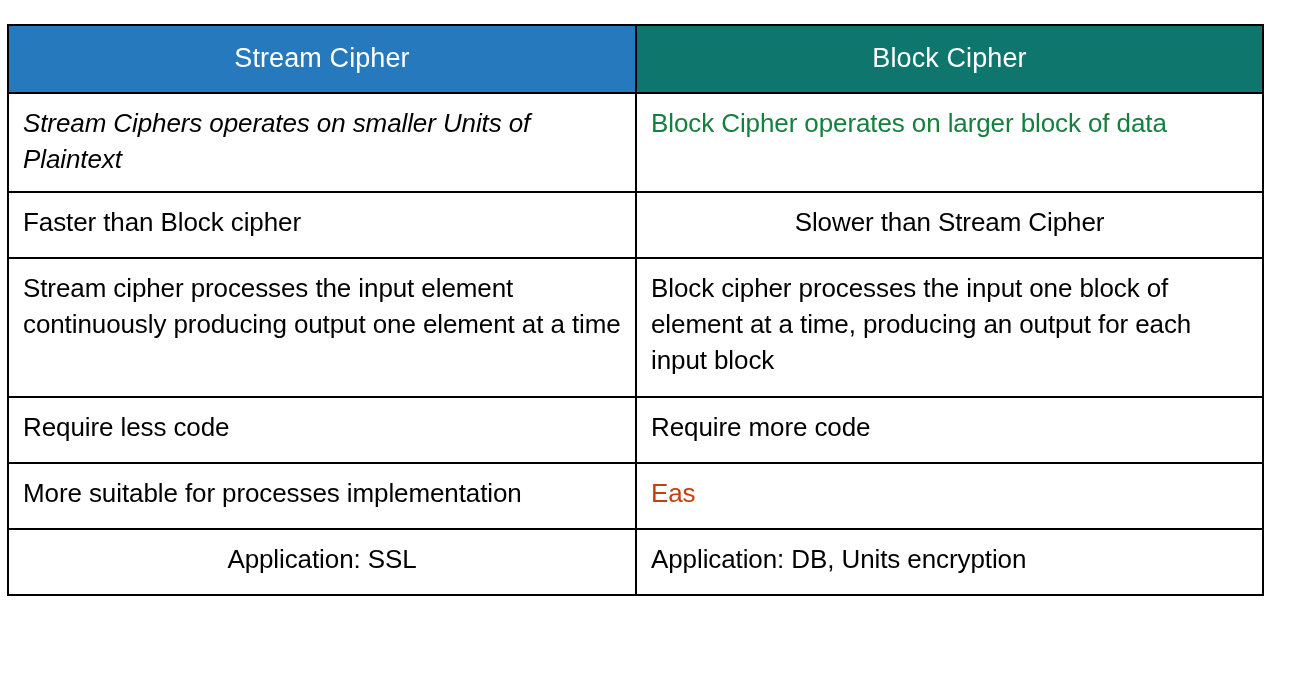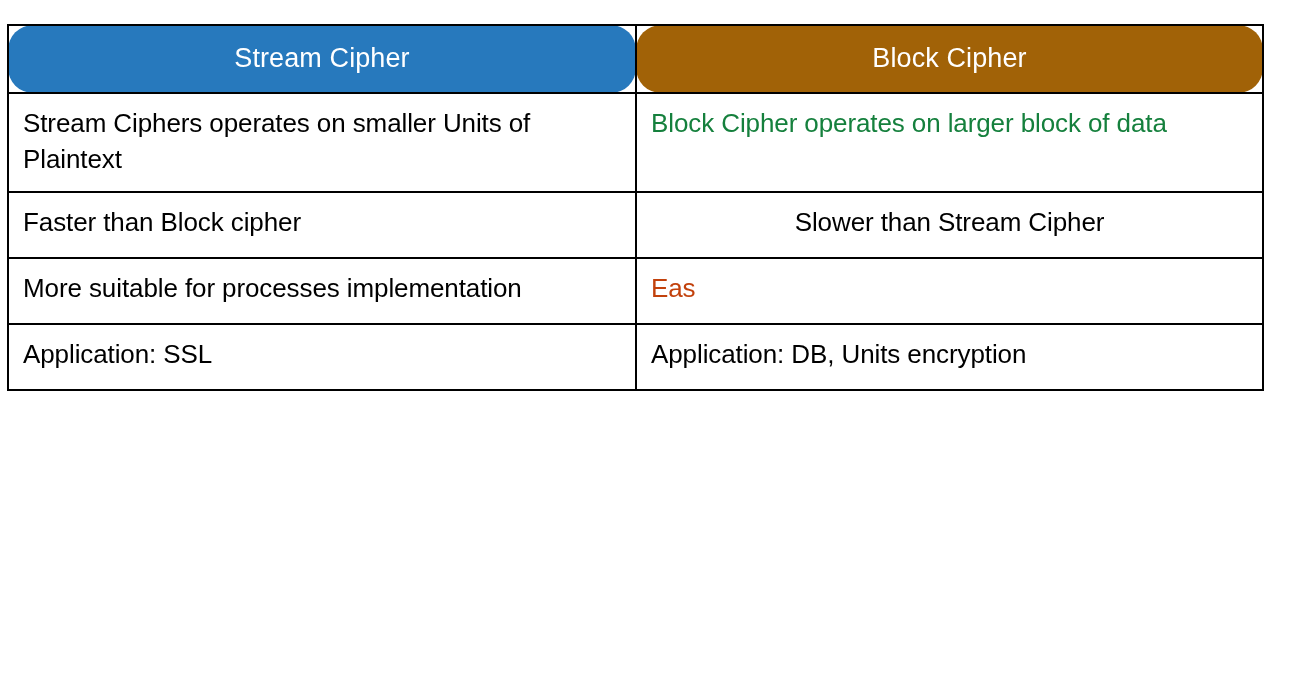--- a/index.html
+++ b/index.html
@@ -42,21 +42,20 @@
     vertical-align: top;
   }
 
   
   .comparison-table thead th {
     background: #2779bd;
     height: 66px;
     text-align: center;
     vertical-align: middle;
     padding: 0 8px;
-    border-radius: 25px;
   }
   .header-label {
     display: block;
     color: #ffffff;
     font-size: 27px;
     font-weight: 400;
     line-height: 1.1;
     letter-spacing: 0.1px;
   }
 
@@ -92,60 +91,76 @@
     <colgroup>
       <col class="col-left">
       <col class="col-right">
     </colgroup>
 
     <thead>
       <tr>
         <th style="background: rgb(39, 121, 189); border-color: rgb(0, 0, 0);">
           <span class="header-label" style="color: rgb(255, 255, 255);">Stream Cipher</span>
         </th>
-        <th style="background: #a16207; border-color: rgb(0, 0, 0);">
+        <th style="background: #0f766e; border-color: rgb(0, 0, 0);">
           <span class="header-label" style="color: rgb(255, 255, 255);">Block Cipher</span>
         </th>
       </tr>
     </thead>
 
     <tbody>
 
       <tr data-row="0">
-        <td style="border-color: rgb(0, 0, 0);">
+        <td style="border-color: rgb(0, 0, 0); font-style: italic;">
           <span class="cell-text" style="color: rgb(0, 0, 0);">Stream Ciphers operates on smaller Units of Plaintext</span>
         </td>
         <td style="border-color: rgb(0, 0, 0);">
           <span class="cell-text" style="color: #15803d;">Block Cipher operates on larger block of data</span>
         </td>
       </tr>
 
       <tr data-row="1">
         <td style="border-color: rgb(0, 0, 0);">
           <span class="cell-text" style="color: rgb(0, 0, 0);">Faster than Block cipher</span>
         </td>
         <td style="border-color: rgb(0, 0, 0); text-align: center;">
           <span class="cell-text" style="color: rgb(0, 0, 0);">Slower than Stream Cipher</span>
         </td>
       </tr>
 
+      <tr data-row="2">
+        <td style="border-color: rgb(0, 0, 0);">
+          <span class="cell-text" style="color: rgb(0, 0, 0);">Stream cipher processes the input element continuously producing output one element at a time</span>
+        </td>
+        <td style="border-color: rgb(0, 0, 0);">
+          <span class="cell-text" style="color: rgb(0, 0, 0);">Block cipher processes the input one block of element at a time, producing an output for each input block</span>
+        </td>
+      </tr>
 
+      <tr data-row="3">
+        <td style="border-color: rgb(0, 0, 0);">
+          <span class="cell-text" style="color: rgb(0, 0, 0);">Require less code</span>
+        </td>
+        <td style="border-color: rgb(0, 0, 0);">
+          <span class="cell-text" style="color: rgb(0, 0, 0);">Require more code</span>
+        </td>
+      </tr>
 
       <tr data-row="4">
         <td style="border-color: rgb(0, 0, 0);">
           <span class="cell-text" style="color: rgb(0, 0, 0);">More suitable for processes implementation</span>
         </td>
         <td style="border-color: rgb(0, 0, 0);">
           <span class="cell-text" style="color: #c2410c;">Eas</span>
         </td>
       </tr>
 
 
       <tr data-row="6">
-        <td style="border-color: rgb(0, 0, 0);">
+        <td style="border-color: rgb(0, 0, 0); text-align: center;">
           <span class="cell-text" style="color: rgb(0, 0, 0);">Application: SSL</span>
         </td>
         <td style="border-color: rgb(0, 0, 0);">
           <span class="cell-text" style="color: rgb(0, 0, 0);">Application: DB, Units encryption</span>
         </td>
       </tr>
 
     </tbody>
   </table>
 

